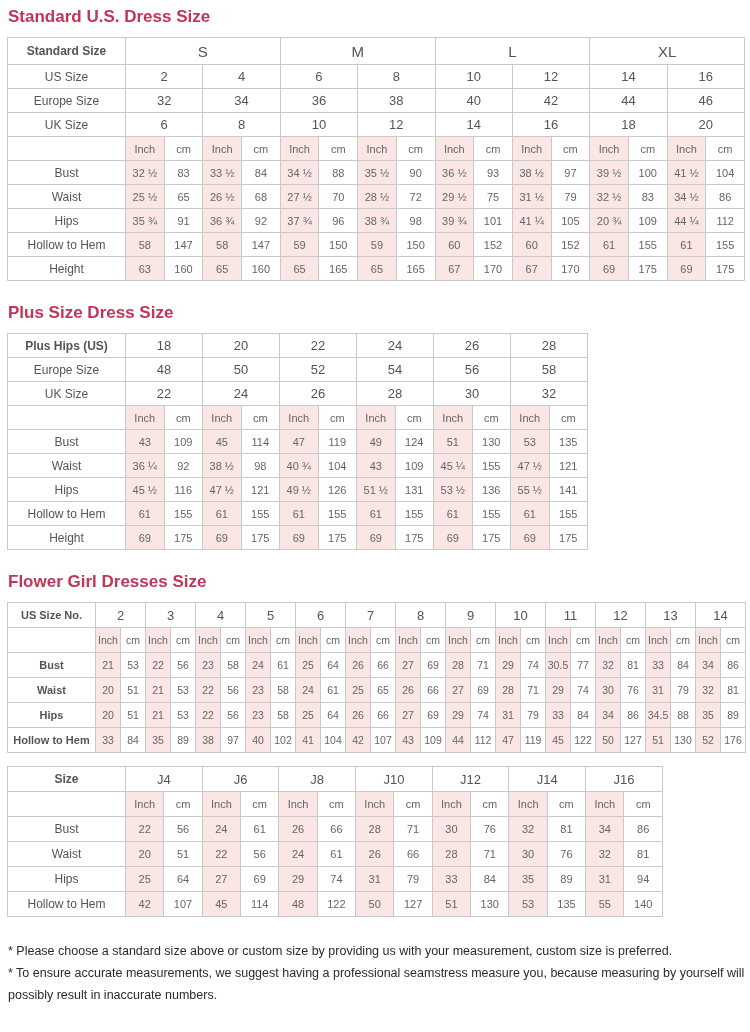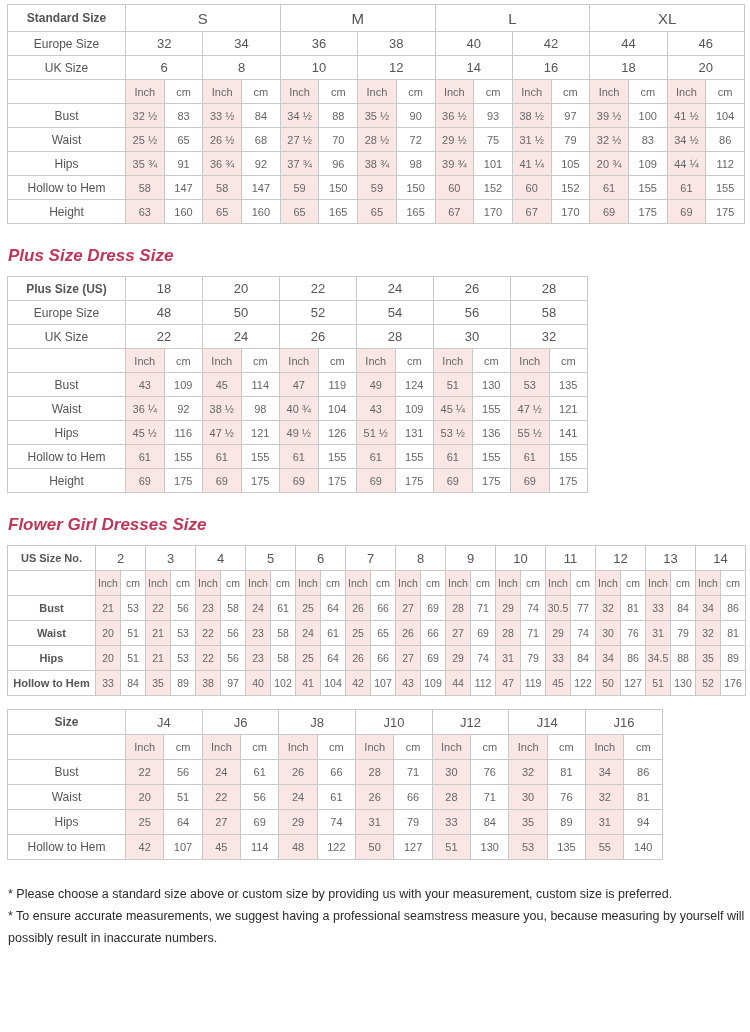--- a/index.html
+++ b/index.html
@@ -17,21 +17,21 @@
     font-family:"Liberation Sans", sans-serif;
     color:var(--text);
   }
   .page{padding:4px 4px 10px 7px;}
   .section-title{
     color:var(--title-color);
     font-size:17px;
     font-weight:bold;
     margin:3px 0 10px 1px;
   }
-  .section + .section .section-title{margin-top:22px;font-style:italic;}
+  .section + .section .section-title{margin-top:22px;}
   table.tbl{
     border-collapse:collapse;
     table-layout:fixed;
     background:#fff;
   }
   .tbl td{
     border:1px solid var(--border);
     text-align:center;
     vertical-align:middle;
     font-size:11px;
@@ -69,20 +69,21 @@
     color:#2b2b2b;
   }
   .footnotes p{margin:0;}
 </style>
 </head>
 <body>
 
 <div class="page">
 
   <div class="section">
+    <h2 class="section-title">Standard U.S. Dress Size</h2>
     <table class="tbl tbl-0">
         <colgroup>
           <col class="c-lbl">
           <col>
           <col>
           <col>
           <col>
           <col>
           <col>
           <col>
@@ -96,20 +97,31 @@
           <col>
           <col>
         </colgroup>
         <tbody>
           <tr>
             <td class="lbl b">Standard Size</td>
             <td class="hl" colspan="4">S</td>
             <td class="hl" colspan="4">M</td>
             <td class="hl" colspan="4">L</td>
             <td class="hl" colspan="4">XL</td>
+          </tr>
+          <tr>
+            <td class="lbl">US Size</td>
+            <td class="hm" colspan="2">2</td>
+            <td class="hm" colspan="2">4</td>
+            <td class="hm" colspan="2">6</td>
+            <td class="hm" colspan="2">8</td>
+            <td class="hm" colspan="2">10</td>
+            <td class="hm" colspan="2">12</td>
+            <td class="hm" colspan="2">14</td>
+            <td class="hm" colspan="2">16</td>
           </tr>
           <tr>
             <td class="lbl">Europe Size</td>
             <td class="hm" colspan="2">32</td>
             <td class="hm" colspan="2">34</td>
             <td class="hm" colspan="2">36</td>
             <td class="hm" colspan="2">38</td>
             <td class="hm" colspan="2">40</td>
             <td class="hm" colspan="2">42</td>
             <td class="hm" colspan="2">44</td>
@@ -257,21 +269,21 @@
           <col>
           <col>
           <col>
           <col>
           <col>
           <col>
           <col>
         </colgroup>
         <tbody>
           <tr>
-            <td class="lbl b">Plus Size (US)</td>
+            <td class="lbl b">Plus Hips (US)</td>
             <td class="hm" colspan="2">18</td>
             <td class="hm" colspan="2">20</td>
             <td class="hm" colspan="2">22</td>
             <td class="hm" colspan="2">24</td>
             <td class="hm" colspan="2">26</td>
             <td class="hm" colspan="2">28</td>
           </tr>
           <tr>
             <td class="lbl">Europe Size</td>
             <td class="hm" colspan="2">48</td>

